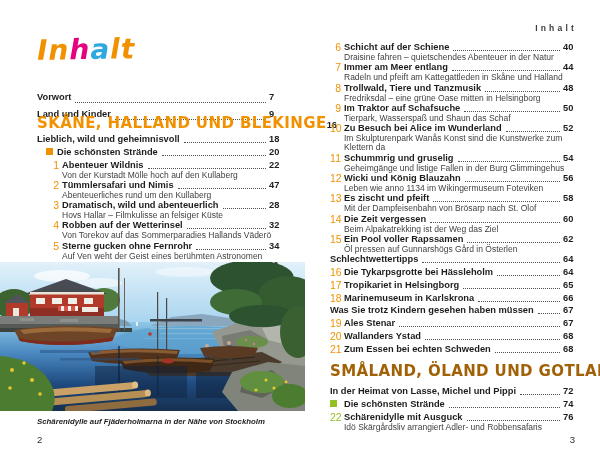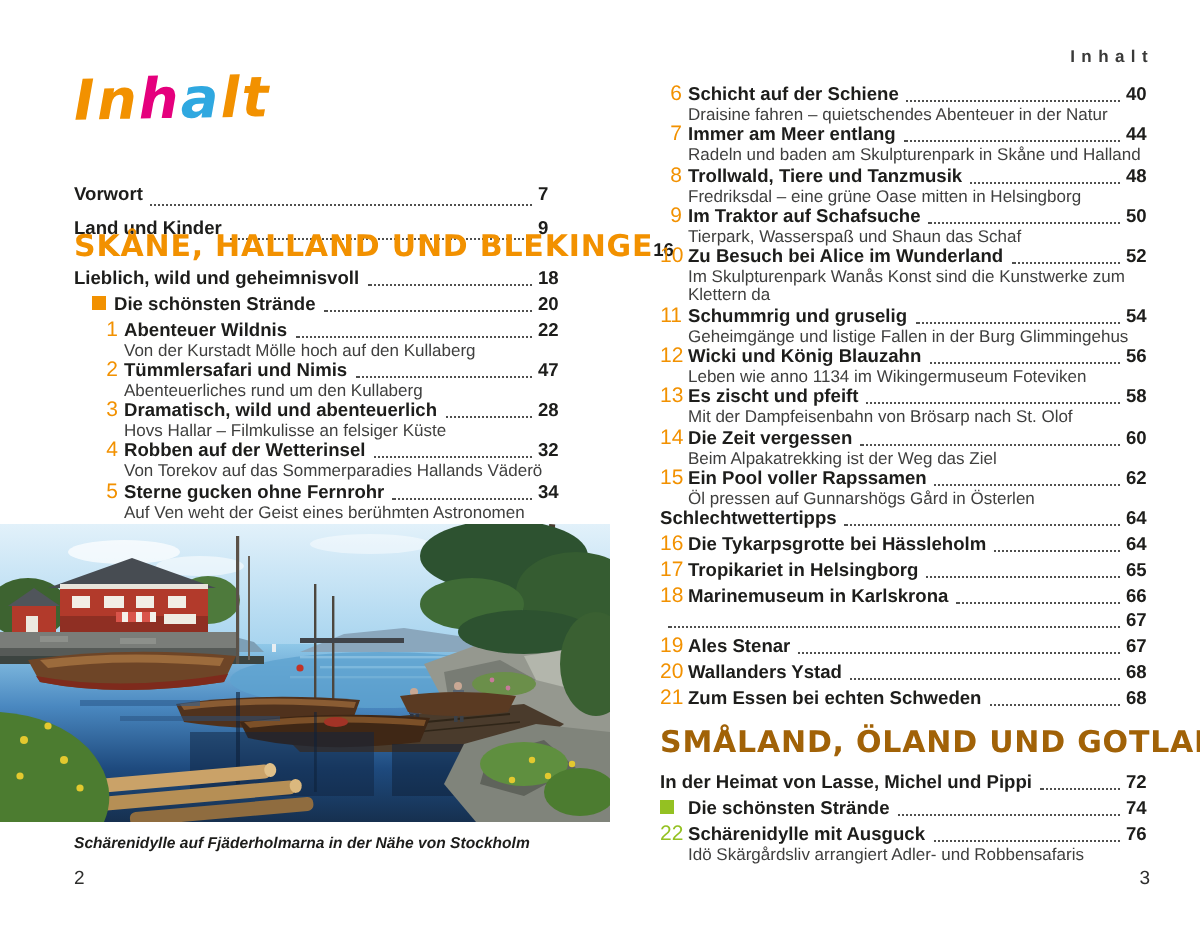--- a/index.html
+++ b/index.html
@@ -283,21 +283,21 @@
         <span class="dots"></span>
         <span class="pg">40</span>
       </div>
       <div class="toc-sub ind">Draisine fahren – quietschendes Abenteuer in der Natur</div>
       <div class="toc-row indent">
         <span class="num orange">7</span>
         <span class="lbl">Immer am Meer entlang</span>
         <span class="dots"></span>
         <span class="pg">44</span>
       </div>
-      <div class="toc-sub ind">Radeln und baden am Skulpturenpark in Skåne und Halland</div>
+      <div class="toc-sub ind">Radeln und pfeift am Kattegattleden in Skåne und Halland</div>
       <div class="toc-row indent">
         <span class="num orange">8</span>
         <span class="lbl">Trollwald, Tiere und Tanzmusik</span>
         <span class="dots"></span>
         <span class="pg">48</span>
       </div>
       <div class="toc-sub ind">Fredriksdal – eine grüne Oase mitten in Helsingborg</div>
       <div class="toc-row indent">
         <span class="num orange">9</span>
         <span class="lbl">Im Traktor auf Schafsuche</span>
@@ -364,20 +364,21 @@
         <span class="dots"></span>
         <span class="pg">65</span>
       </div>
       <div class="toc-row indent mb">
         <span class="num orange">18</span>
         <span class="lbl">Marinemuseum in Karlskrona</span>
         <span class="dots"></span>
         <span class="pg">66</span>
       </div>
       <div class="toc-row mb">
+        <span class="lbl">Was Sie trotz Kindern gesehen haben müssen</span>
         <span class="dots"></span>
         <span class="pg">67</span>
       </div>
       <div class="toc-row indent mb">
         <span class="num orange">19</span>
         <span class="lbl">Ales Stenar</span>
         <span class="dots"></span>
         <span class="pg">67</span>
       </div>
       <div class="toc-row indent mb">

